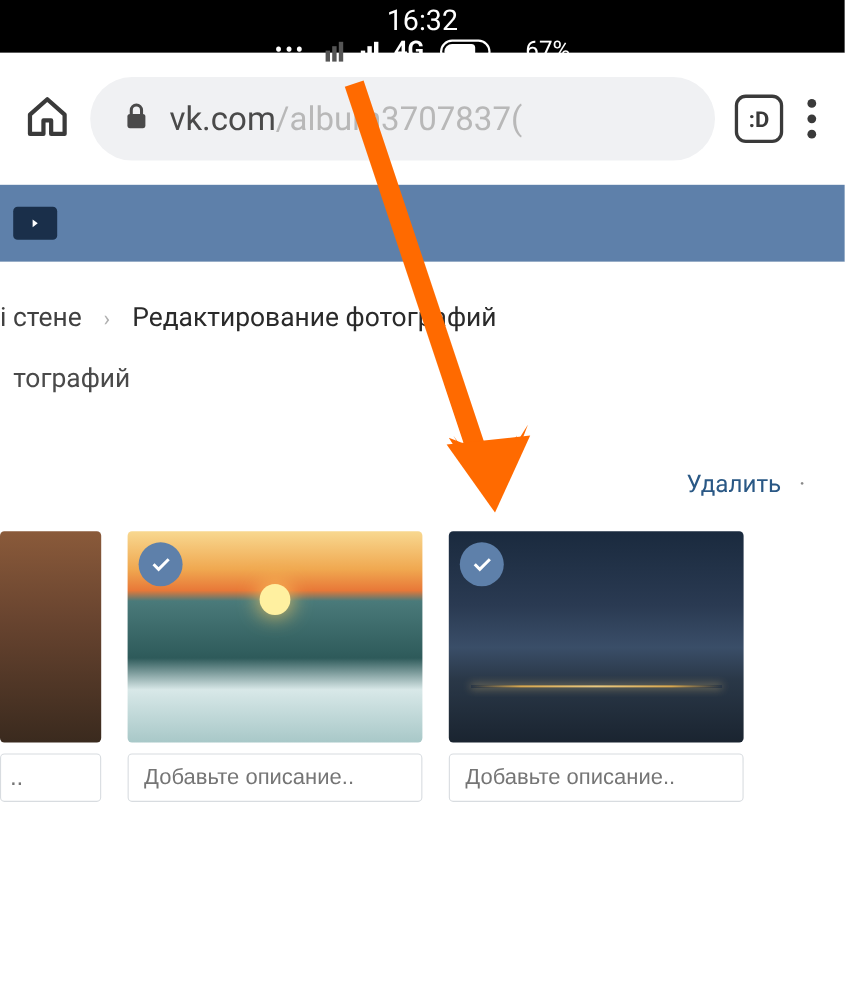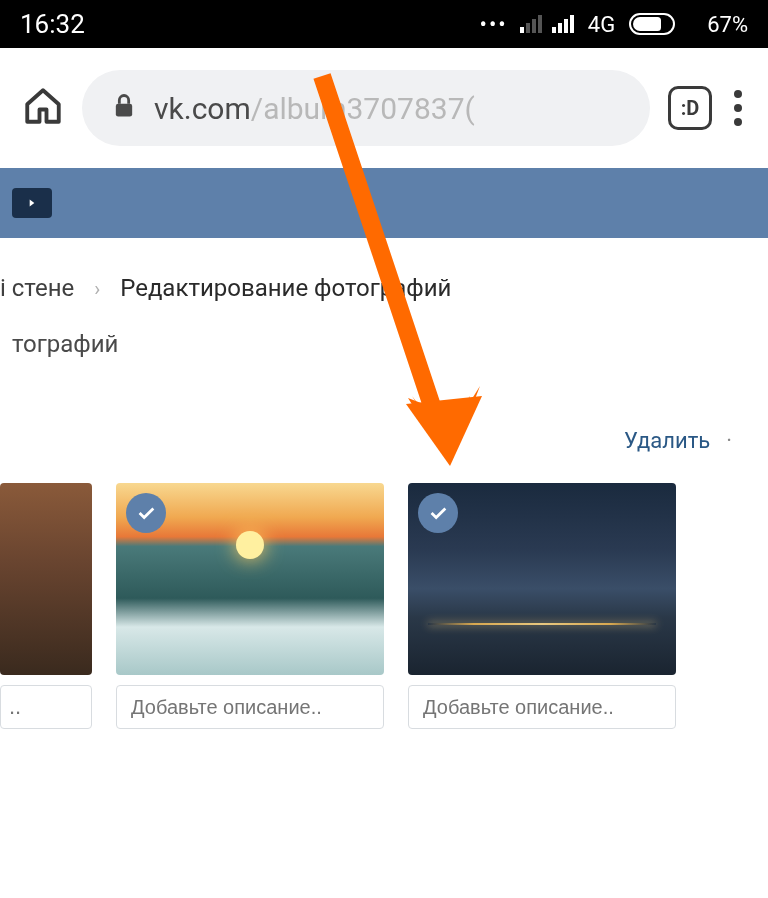--- a/index.html
+++ b/index.html
@@ -1,25 +1,25 @@
 <!DOCTYPE html>
 <html><head>
   <meta charset="utf-8">
   <style>
     * { margin: 0; padding: 0; box-sizing: border-box; }
     body { font-family: -apple-system, BlinkMacSystemFont, "Segoe UI", Roboto, Helvetica, Arial, sans-serif; width: 768px; height: 898px; background: #fff; overflow: hidden; position: relative; }
 
-    .status-bar { background: #000; height: 48px; display: flex; align-items: center; justify-content: space-between; padding: 4px 20px; color: #fff; }
+    .status-bar { background: #000; height: 48px; display: flex; align-items: center; padding: 4px 20px; color: #fff; flex-direction: column; }
     .status-time { font-size: 26px; font-weight: 400; }
     .status-right { display: flex; align-items: center; gap: 8px; }
     .status-dots { font-size: 22px; letter-spacing: 2px; margin-right: 4px; }
     .status-signal { display: inline-flex; align-items: flex-end; gap: 2px; margin-right: 2px; }
     .sbar { width: 4px; background: #fff; }
     .sbar.dim { background: #555; }
-    .status-net { font-size: 22px; font-weight: 400; margin-left: 4px; }
+    .status-net { font-size: 22px; font-weight: 700; margin-left: 4px; }
     .status-batt { display: inline-flex; align-items: center; margin-left: 6px; }
     .batt-body { width: 46px; height: 22px; border: 2px solid #fff; border-radius: 11px; position: relative; }
     .batt-fill { position: absolute; left: 2px; top: 2px; bottom: 2px; width: 67%; background: #fff; border-radius: 8px 4px 4px 8px; }
     .status-pct { font-size: 22px; margin-left: 24px; }
 
     .browser-bar { height: 120px; display: flex; align-items: center; padding: 0 22px; gap: 18px; background: #fff; }
     .home-icon svg { width: 42px; height: 42px; }
     .url-pill { flex: 1; height: 76px; background: #f0f1f3; border-radius: 38px; display: flex; align-items: center; padding: 0 28px; gap: 16px; }
     .lock-icon svg { width: 28px; height: 28px; }
     .url-text { font-size: 30px; color: #4a4a4a; overflow: hidden; white-space: nowrap; }

